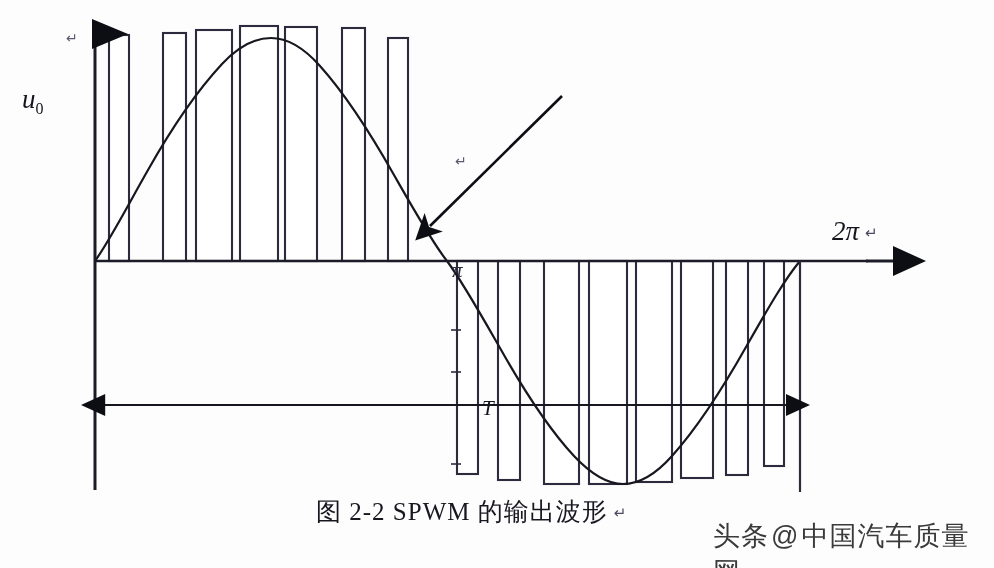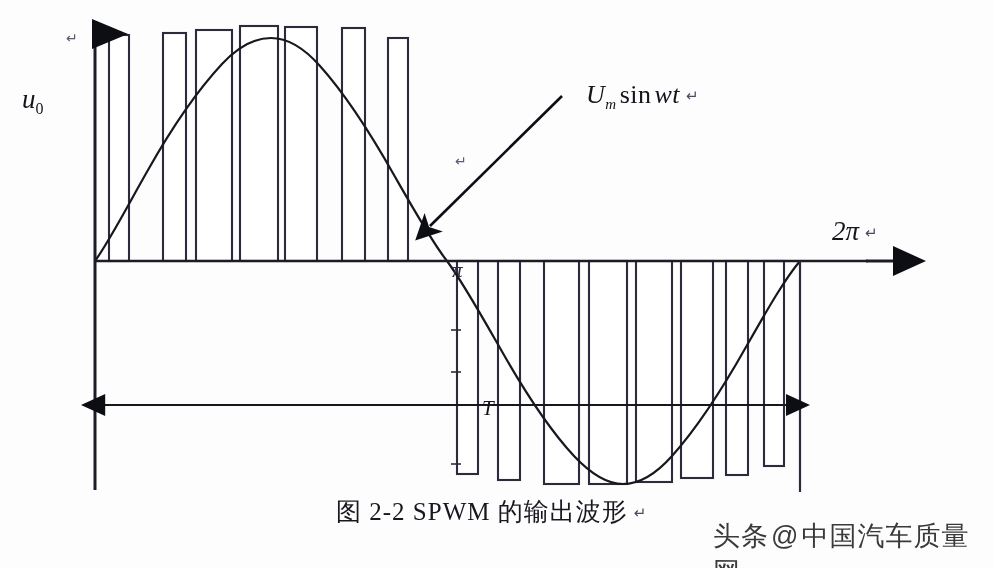--- a/index.html
+++ b/index.html
@@ -134,21 +134,21 @@
   #mark-topleft {
     left: 66px;
     top: 30px;
   }
   #mark-mid {
     left: 455px;
     top: 153px;
   }
   #caption {
     position: absolute;
-    left: 336px;
+    left: 316px;
     top: 495px;
     font-size: 25px;
     color: #17171f;
     font-family: "Liberation Serif", serif;
     letter-spacing: 1px;
   }
   #watermark {
     position: absolute;
     left: 713px;
     top: 518px;
@@ -233,23 +233,20 @@
       <line class="tick" x1="451" y1="464" x2="461" y2="464"></line>
     </g>
 
     <line class="pointer" x1="562" y1="96" x2="430" y2="226" marker-end="url(#arrow-point)"></line>
   </svg>
 
   <div class="lbl" id="label-u0">
     <span>u</span><sub>0</sub>
   </div>
 
-  <div class="lbl" id="label-formula">
-    <span>U</span><sub>m</sub><span class="upr">sin</span><span>wt</span><span class="pilcrow">↵</span>
-  </div>
 
   <div class="lbl" id="label-2pi">
     <span>2π</span><span class="pilcrow">↵</span>
   </div>
 
   <div class="lbl" id="label-pi">π</div>
 
   <div class="lbl" id="label-T">T</div>
 
   <div class="pilcrow-mark" id="mark-topleft">↵</div>

